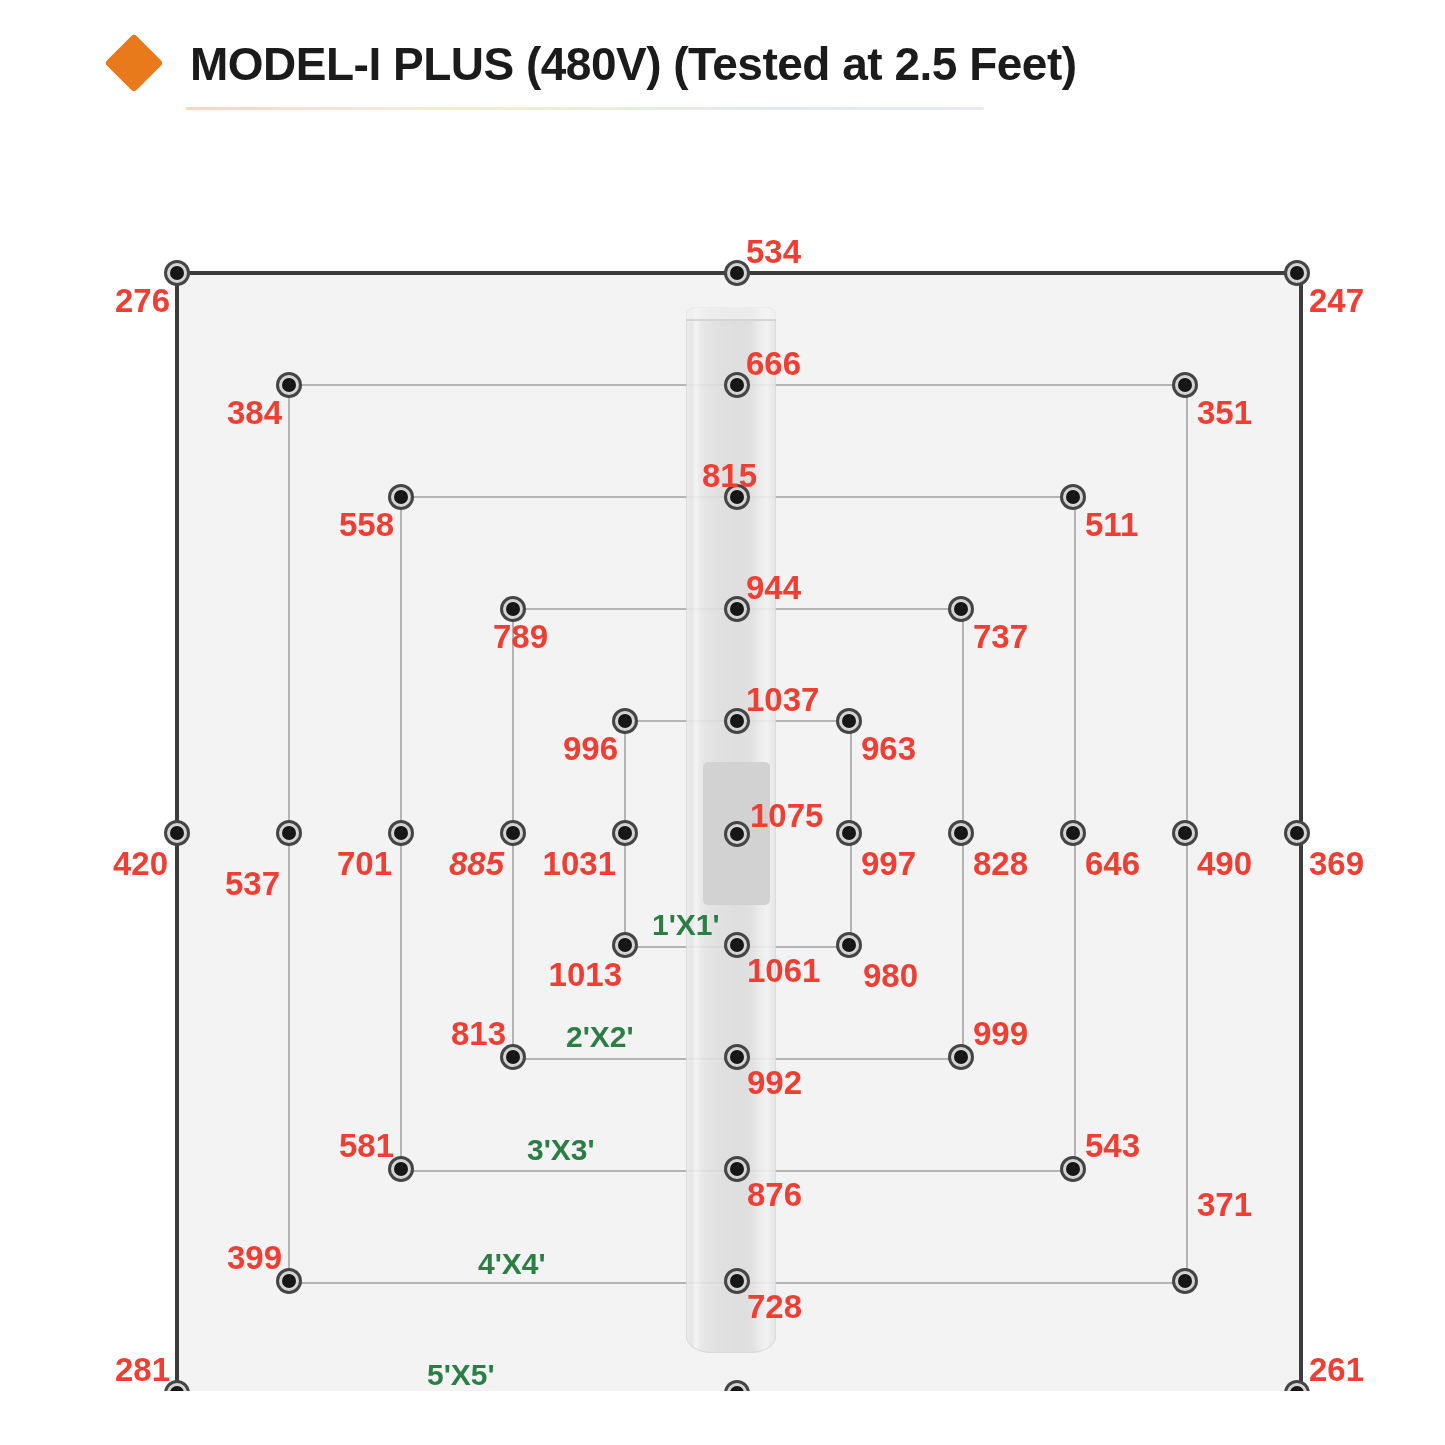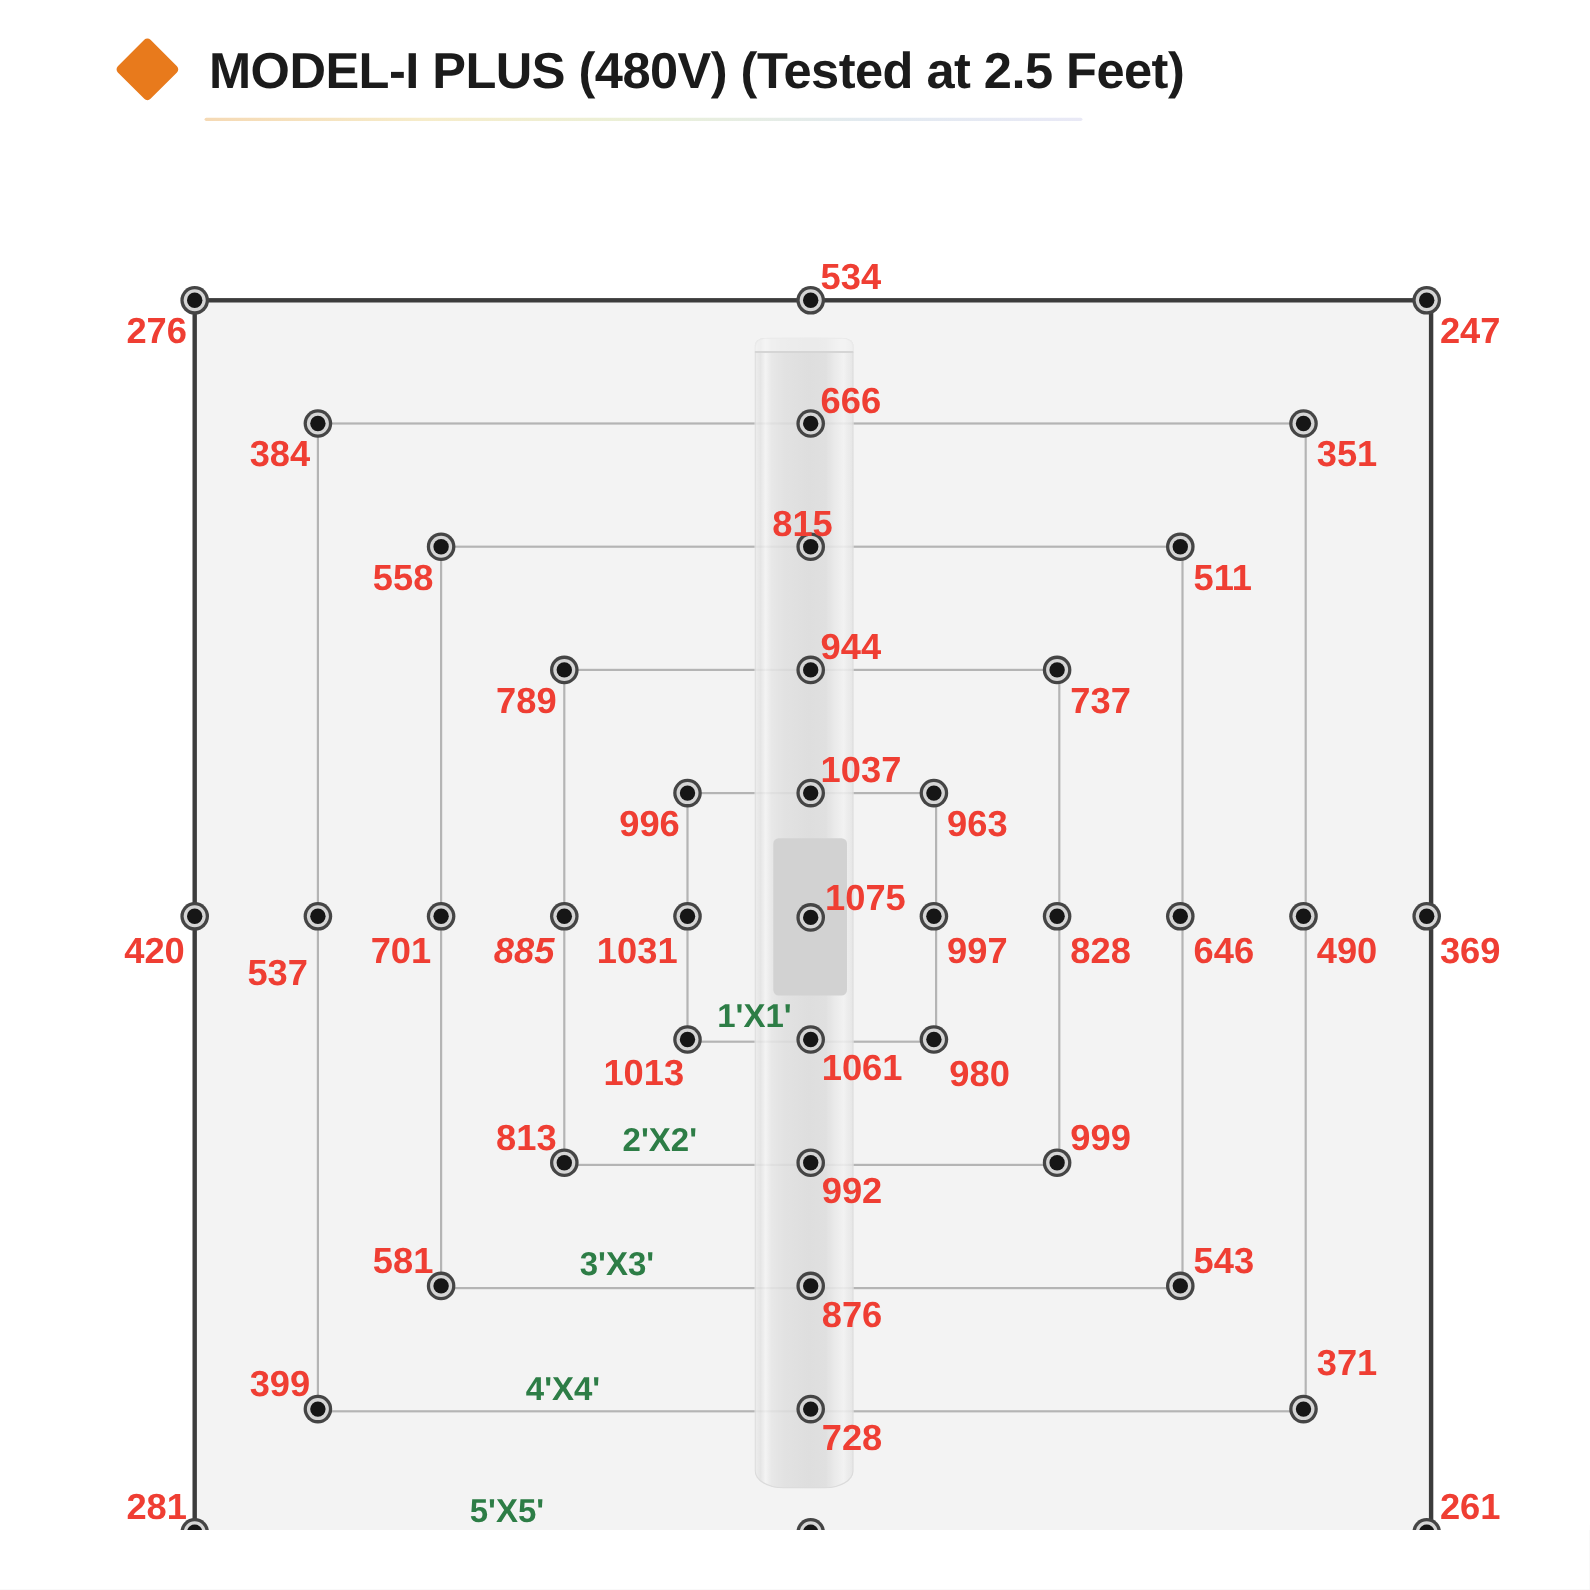--- a/index.html
+++ b/index.html
@@ -100,21 +100,21 @@
       <div class="dot" style="left: 849px; top: 833px;"></div>
       <div class="val" style="left: 861px; top: 847px;">997</div>
       <div class="dot" style="left: 625px; top: 945px;"></div>
       <div class="val" style="right: 823px; top: 958px;">1013</div>
       <div class="dot" style="left: 737px; top: 945px;"></div>
       <div class="val" style="left: 747px; top: 954px;">1061</div>
       <div class="dot" style="left: 849px; top: 945px;"></div>
       <div class="val" style="left: 863px; top: 959px;">980</div>
       <div class="ring-label" style="left: 652px; top: 910px;">1'X1'</div>
       <div class="dot" style="left: 513px; top: 609px;"></div>
-      <div class="val" style="right: 939px; top: 620px; text-align: center;">789</div>
+      <div class="val" style="right: 897px; top: 620px; text-align: center;">789</div>
       <div class="dot" style="left: 737px; top: 609px;"></div>
       <div class="val" style="left: 746px; top: 571px;">944</div>
       <div class="dot" style="left: 961px; top: 609px;"></div>
       <div class="val" style="left: 973px; top: 620px;">737</div>
       <div class="dot" style="left: 513px; top: 833px;"></div>
       <div class="val" style="right: 941px; top: 847px; font-style: italic;">885</div>
       <div class="dot" style="left: 961px; top: 833px;"></div>
       <div class="val" style="left: 973px; top: 847px;">828</div>
       <div class="dot" style="left: 513px; top: 1057px;"></div>
       <div class="val" style="right: 939px; top: 1017px;">813</div>
@@ -148,21 +148,21 @@
       <div class="val" style="left: 1197px; top: 396px;">351</div>
       <div class="dot" style="left: 289px; top: 833px;"></div>
       <div class="val" style="right: 1165px; top: 847px; margin-top: 20px;">537</div>
       <div class="dot" style="left: 1185px; top: 833px;"></div>
       <div class="val" style="left: 1197px; top: 847px;">490</div>
       <div class="dot" style="left: 289px; top: 1281px;"></div>
       <div class="val" style="right: 1163px; top: 1241px;">399</div>
       <div class="dot" style="left: 737px; top: 1281px;"></div>
       <div class="val" style="left: 747px; top: 1290px;">728</div>
       <div class="dot" style="left: 1185px; top: 1281px;"></div>
-      <div class="val" style="left: 1197px; top: 1222px;">371</div>
+      <div class="val" style="left: 1197px; top: 1188px;">371</div>
       <div class="ring-label" style="left: 478px; top: 1249px;">4'X4'</div>
       <div class="dot" style="left: 177px; top: 273px;"></div>
       <div class="val" style="right: 1275px; top: 284px;">276</div>
       <div class="dot" style="left: 737px; top: 273px;"></div>
       <div class="val" style="left: 746px; top: 235px;">534</div>
       <div class="dot" style="left: 1297px; top: 273px;"></div>
       <div class="val" style="left: 1309px; top: 284px;">247</div>
       <div class="dot" style="left: 177px; top: 833px;"></div>
       <div class="val" style="right: 1277px; top: 847px;">420</div>
       <div class="dot" style="left: 1297px; top: 833px;"></div>

